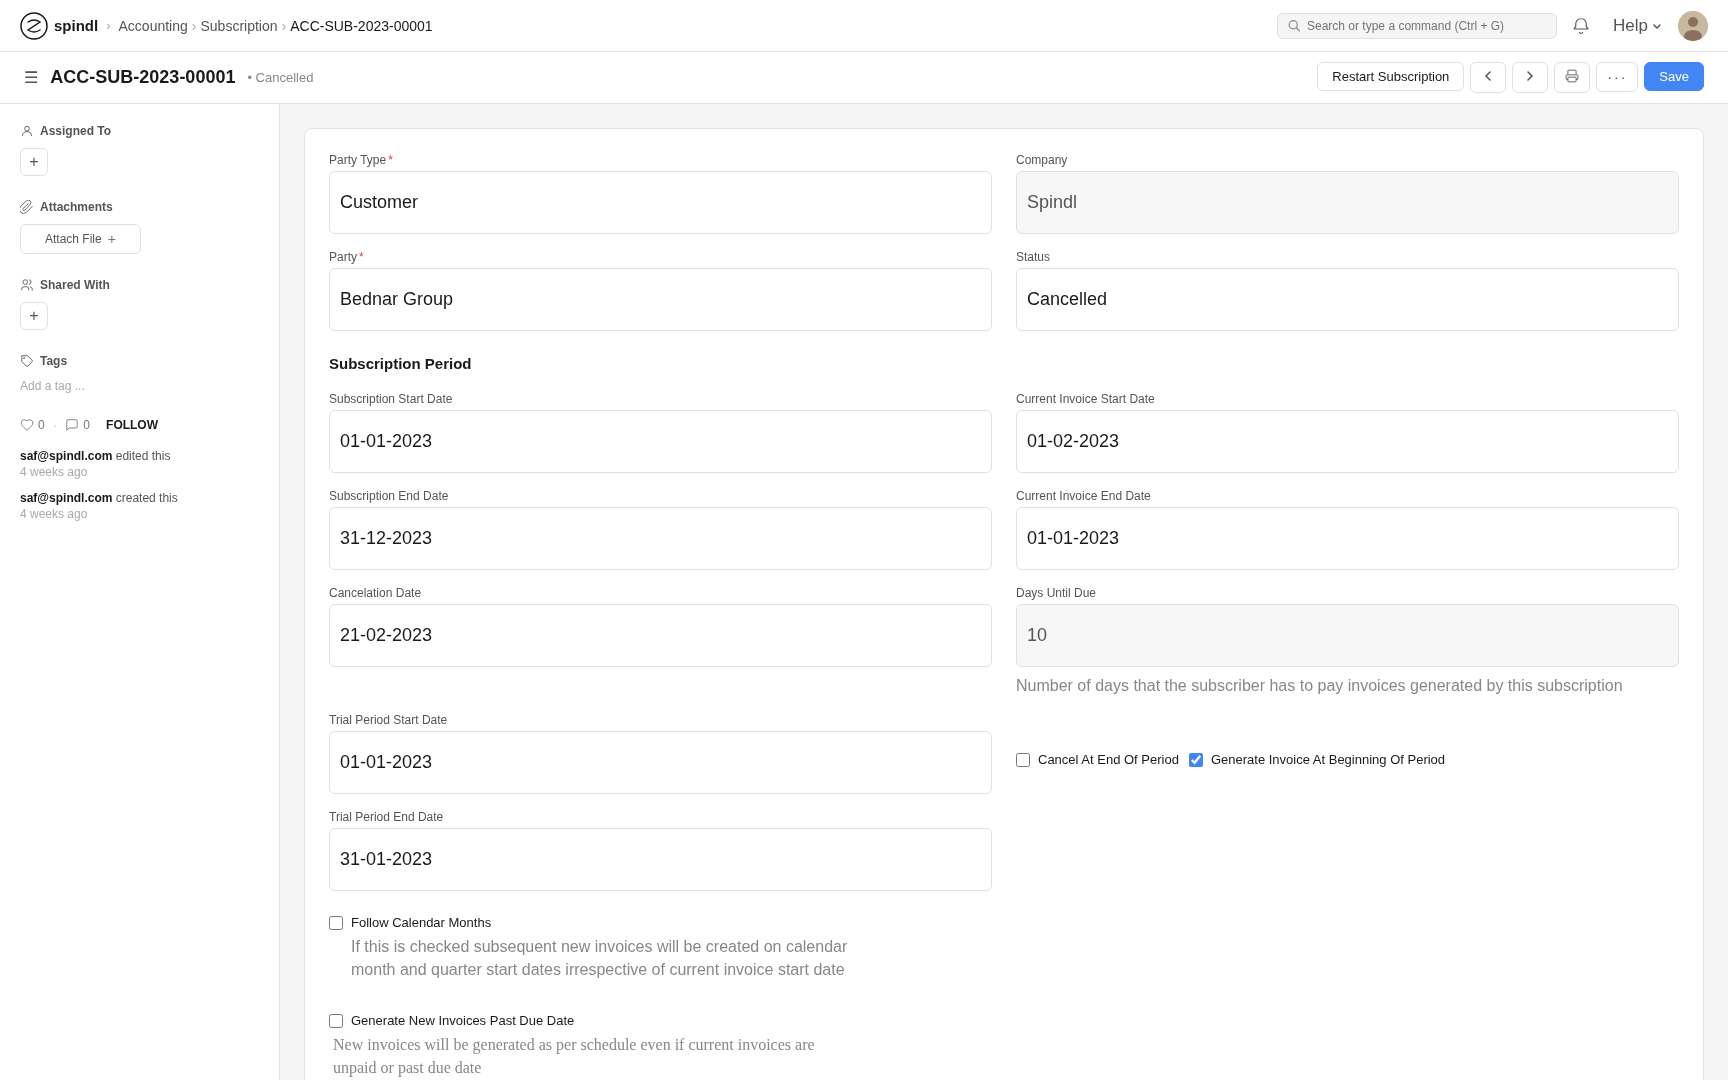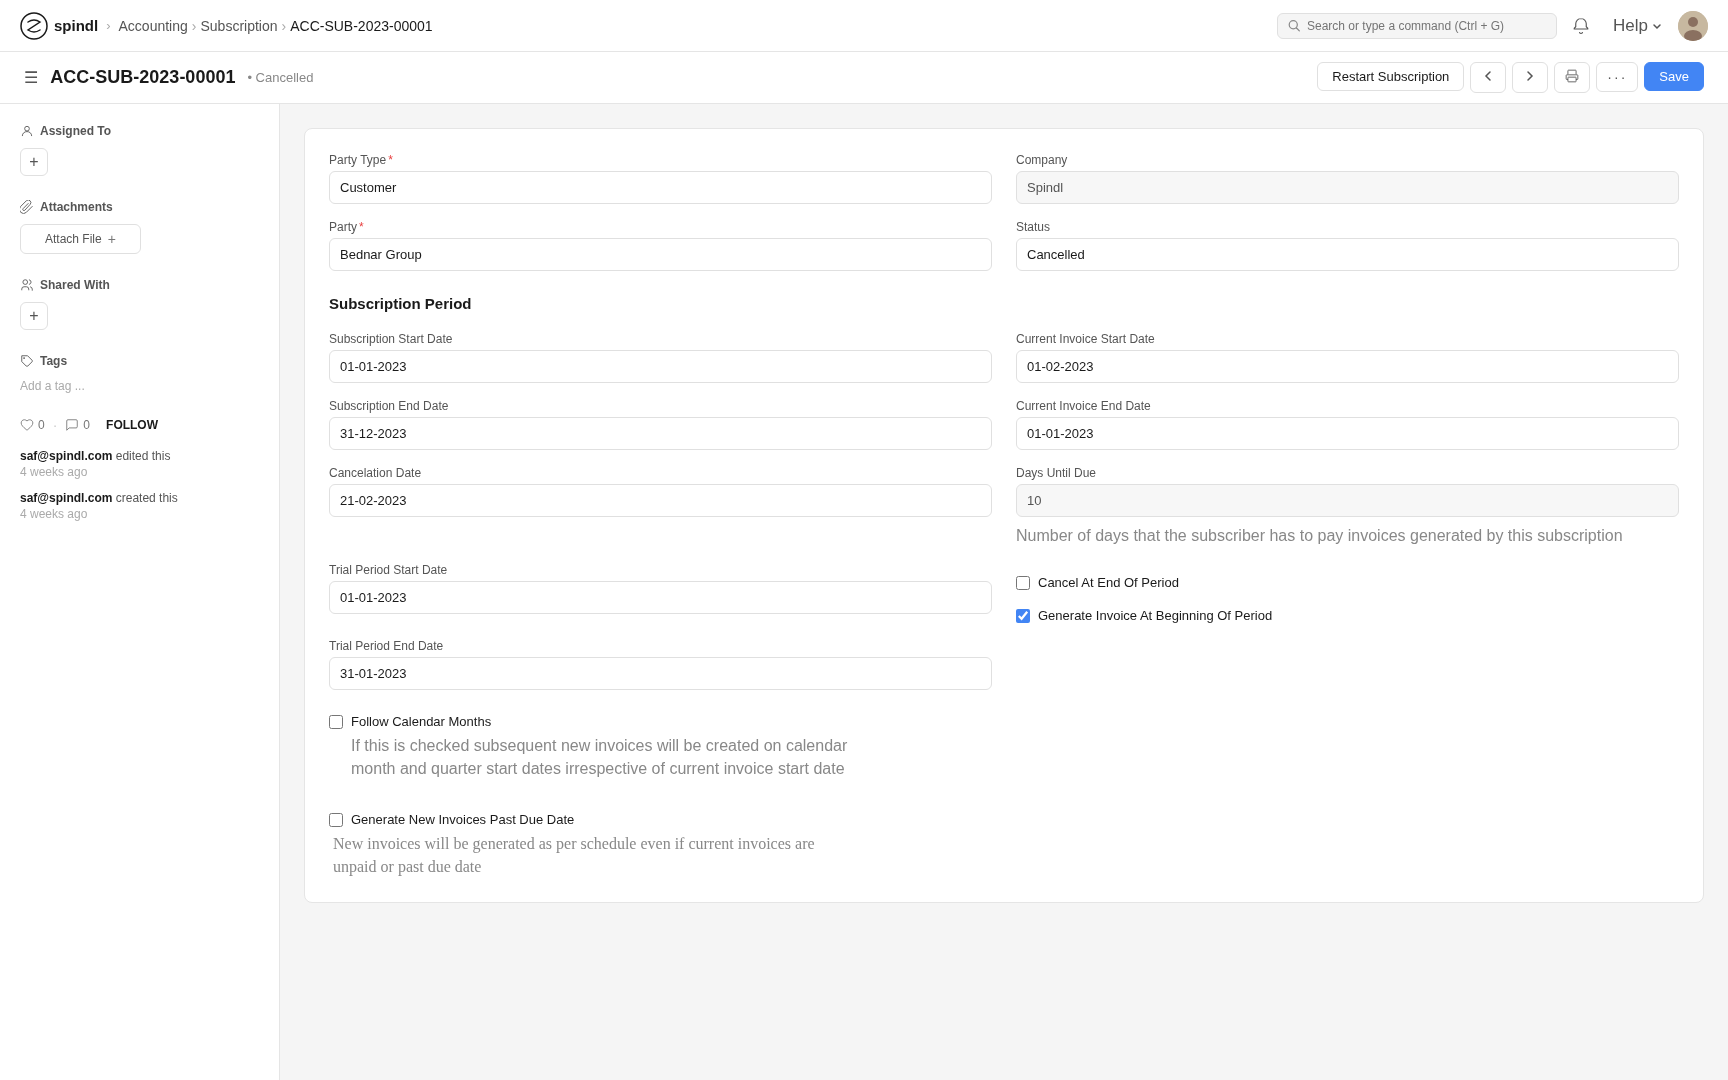--- a/index.html
+++ b/index.html
@@ -59,21 +59,21 @@
     .activity-item .time { color: #aaa; display: block; margin-top: 2px; }
 
     
     .content { flex: 1; overflow-y: auto; padding: 24px; background: #f5f5f5; }
     .content-card { background: #fff; border: 1px solid #e5e5e5; border-radius: 8px; padding: 24px; }
 
     .form-grid { display: grid; grid-template-columns: 1fr 1fr; gap: 16px 24px; }
     .form-field { display: flex; flex-direction: column; gap: 4px; }
     .form-label { font-size: 12px; color: #555; font-weight: 500; }
     .form-label .required { color: #e84040; margin-left: 2px; }
-    .form-input { padding: 8px 10px; border: 1px solid #e0e0e0; border-radius: 6px; font-size: 13px; color: #1a1a1a; background: #fff; outline: none; }
+    .form-input { padding: 20px 10px; border: 1px solid #e0e0e0; border-radius: 6px; font-size: 18px; color: #1a1a1a; background: #fff; outline: none; }
     .form-input.readonly { background: #f7f7f7; color: #555; }
 
     .section-title { font-size: 15px; font-weight: 700; color: #1a1a1a; margin-bottom: 20px; }
 
     .checkbox-row { display: flex; align-items: center; gap: 8px; margin-top: 8px; }
     .checkbox-row input[type="checkbox"] { width: 14px; height: 14px; accent-color: #4285f4; cursor: pointer; }
     .checkbox-label { font-size: 13px; color: #1a1a1a; }
     .hint-text { font-size: 16px; color: #888; margin-top: 4px; line-height: 1.4; }
 
     .scrollbar-area::-webkit-scrollbar { width: 6px; }
@@ -299,21 +299,21 @@
         <div class="form-field">
           <label class="form-label">Days Until Due</label>
           <input class="form-input readonly" type="text" value="10" readonly="" style="">
           <div class="hint-text">Number of days that the subscriber has to pay invoices generated by this subscription</div>
         </div>
 
         <div class="form-field">
           <label class="form-label">Trial Period Start Date</label>
           <input class="form-input" type="text" value="01-01-2023" style="">
         </div>
-        <div style="display:flex;flex-direction:column;gap:10px;padding-top:4px;">
+        <div style="display:flex;gap:10px;padding-top:4px;">
           <div class="checkbox-row">
             <input type="checkbox" id="cancelAtEnd" style="">
             <label class="checkbox-label" for="cancelAtEnd">Cancel At End Of Period</label>
           </div>
           <div class="checkbox-row">
             <input type="checkbox" id="generateInvoice" checked="" style="accent-color: rgb(66, 133, 244);">
             <label class="checkbox-label" for="generateInvoice">Generate Invoice At Beginning Of Period</label>
           </div>
         </div>
 

